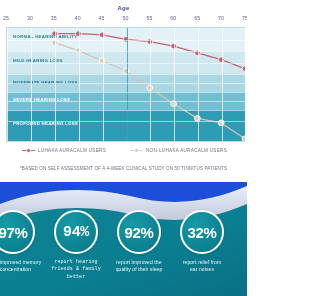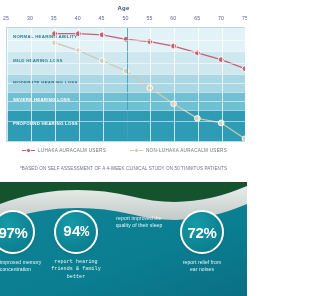--- a/index.html
+++ b/index.html
@@ -2,21 +2,21 @@
 <html><head>
 <meta charset="utf-8">
 <style>
   * { box-sizing: border-box; margin: 0; padding: 0; }
   html, body {
     width: 247px; height: 296px;
     background: #ffffff;
     font-family: "Liberation Sans", sans-serif;
     overflow: hidden;
   }
-  #root { position: relative; width: 247px; height: 284px; background: #14532d; }
+  #root { position: relative; width: 247px; height: 284px; background: #1d4ed8; }
 
   
   .chart-block { position: absolute; left: 0; top: 0; width: 247px; height: 182px; background: #fff; }
 
   .chart-title {
     position: absolute; left: 0; top: 5px; width: 247px;
     text-align: center; font-size: 6px; font-weight: bold;
     color: #3f4a8a; letter-spacing: .2px;
   }
 
@@ -211,24 +211,27 @@
           </div>
           <div class="stat-caption">report improved memory<br>&amp; concentration</div>
         </div>
         <div class="stat" style="left: 45px; font-family: Liberation Mono, monospace;">
           <div class="stat-ring">
             <div class="stat-pct">94%</div>
           </div>
           <div class="stat-caption">report hearing<br>friends &amp; family better</div>
         </div>
         <div class="stat" style="left: 108px;">
+          <div class="stat-ring">
+            <div class="stat-pct">92%</div>
+          </div>
           <div class="stat-caption">report improved the<br>quality of their sleep</div>
         </div>
         <div class="stat" style="left: 171px;">
           <div class="stat-ring">
-            <div class="stat-pct">72%</div>
+            <div class="stat-pct">32%</div>
           </div>
           <div class="stat-caption">report relief from<br>ear noises</div>
         </div>
       </div>
   </div>
 
 </div>
 
 </body></html>

